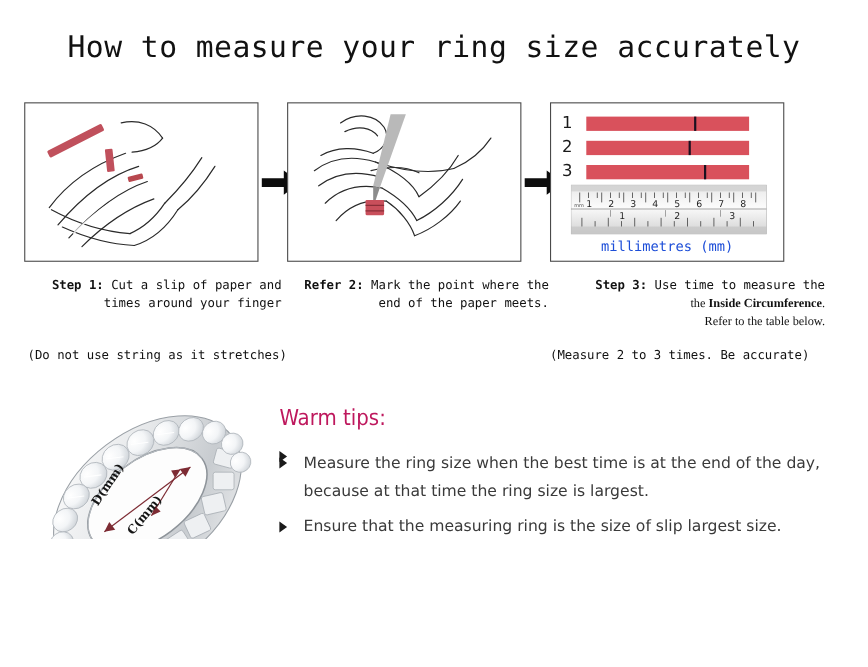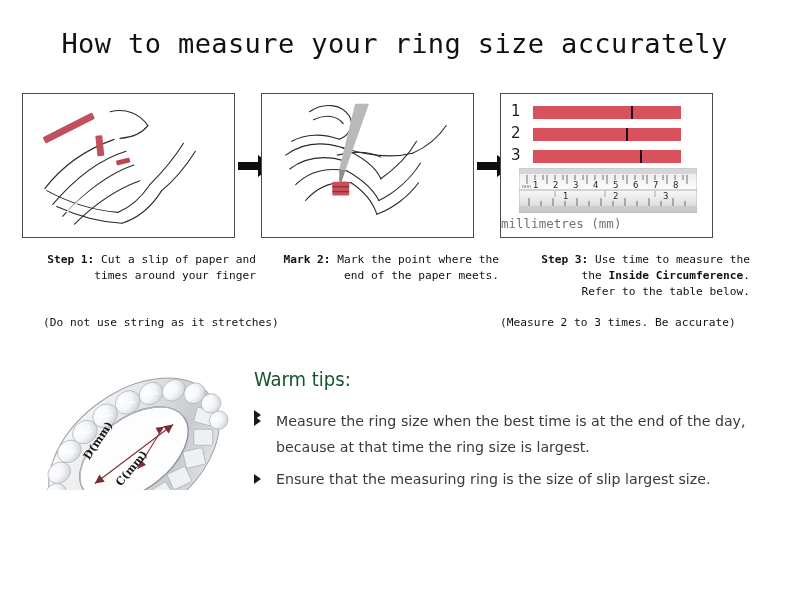--- a/index.html
+++ b/index.html
@@ -65,31 +65,31 @@
     font-size: 11.2px;
     line-height: 16px;
     color: #111111;
   }
   #cap1 { left: 16px;  top: 252px; width: 240px; }
   #cap2 { left: 259px; top: 252px; width: 240px; }
   #cap3 { left: 500px; top: 252px; width: 250px; }
   .caption .lead { font-weight: bold; }
   .caption .ln { display: block; text-align: right; }
   .caption .ind { padding-left: 42px; }
-  .caption .ind2 { padding-left: 38px; }
+  .caption .ind2 { padding-left: 38px; font-family: Liberation Serif, serif; }
   .caption .strong { font-weight: bold; }
 
   .note {
     position: absolute;
     font-family: "DejaVu Sans Mono", monospace;
     font-size: 11.2px;
     color: #111111;
     white-space: nowrap;
   }
-  #note1 { left: 43px;  top: 316px; }
+  #note1 { left: 25px;  top: 316px; }
   #note3 { left: 500px; top: 316px; }
 
   
   .art { position: absolute; left: 0; top: 0; width: 100%; height: 100%; }
 
   
   .strip-row {
     position: absolute;
     height: 13px;
   }
@@ -112,33 +112,33 @@
     position: absolute;
     top: 0;
     width: 2px;
     height: 13px;
     background: #1a1020;
   }
   .mm-label {
     position: absolute;
     left: 0; right: 0;
     bottom: 6px;
-    text-align: left;
+    text-align: center;
     font-family: "DejaVu Sans Mono", monospace;
     font-size: 12.5px;
-    color: #737373;
+    color: #1d4ed8;
   }
 
   
   .tips-title {
     position: absolute;
     left: 254px; top: 367px;
     font-family: "DejaVu Sans Condensed", "DejaVu Sans", sans-serif;
     font-size: 20px;
-    color: #14532d;
+    color: #be185d;
     white-space: nowrap;
   }
   .tips-list {
     position: absolute;
     left: 254px; top: 402px;
     width: 520px;
   }
   .tip {
     position: relative;
     padding-left: 22px;
@@ -358,21 +358,21 @@
     <div class="mm-label">millimetres (mm)</div>
   </div>
 
   <div class="caption" id="cap1">
     <span class="ln"><span class="lead">Step 1:</span>
       <span>Cut a slip of paper and</span></span>
     <span class="ln ind">times around your finger</span>
   </div>
 
   <div class="caption" id="cap2">
-    <span class="ln"><span class="lead">Mark 2:</span>
+    <span class="ln"><span class="lead">Refer 2:</span>
       <span>Mark the point where the</span></span>
     <span class="ln ind">end of the paper meets.</span>
   </div>
 
   <div class="caption" id="cap3">
     <span class="ln"><span class="lead">Step 3:</span>
       <span>Use time to measure the</span></span>
     <span class="ln ind2"><span>the </span><span class="strong">Inside Circumference</span><span>.</span></span>
     <span class="ln ind2">Refer to the table below.</span>
   </div>

